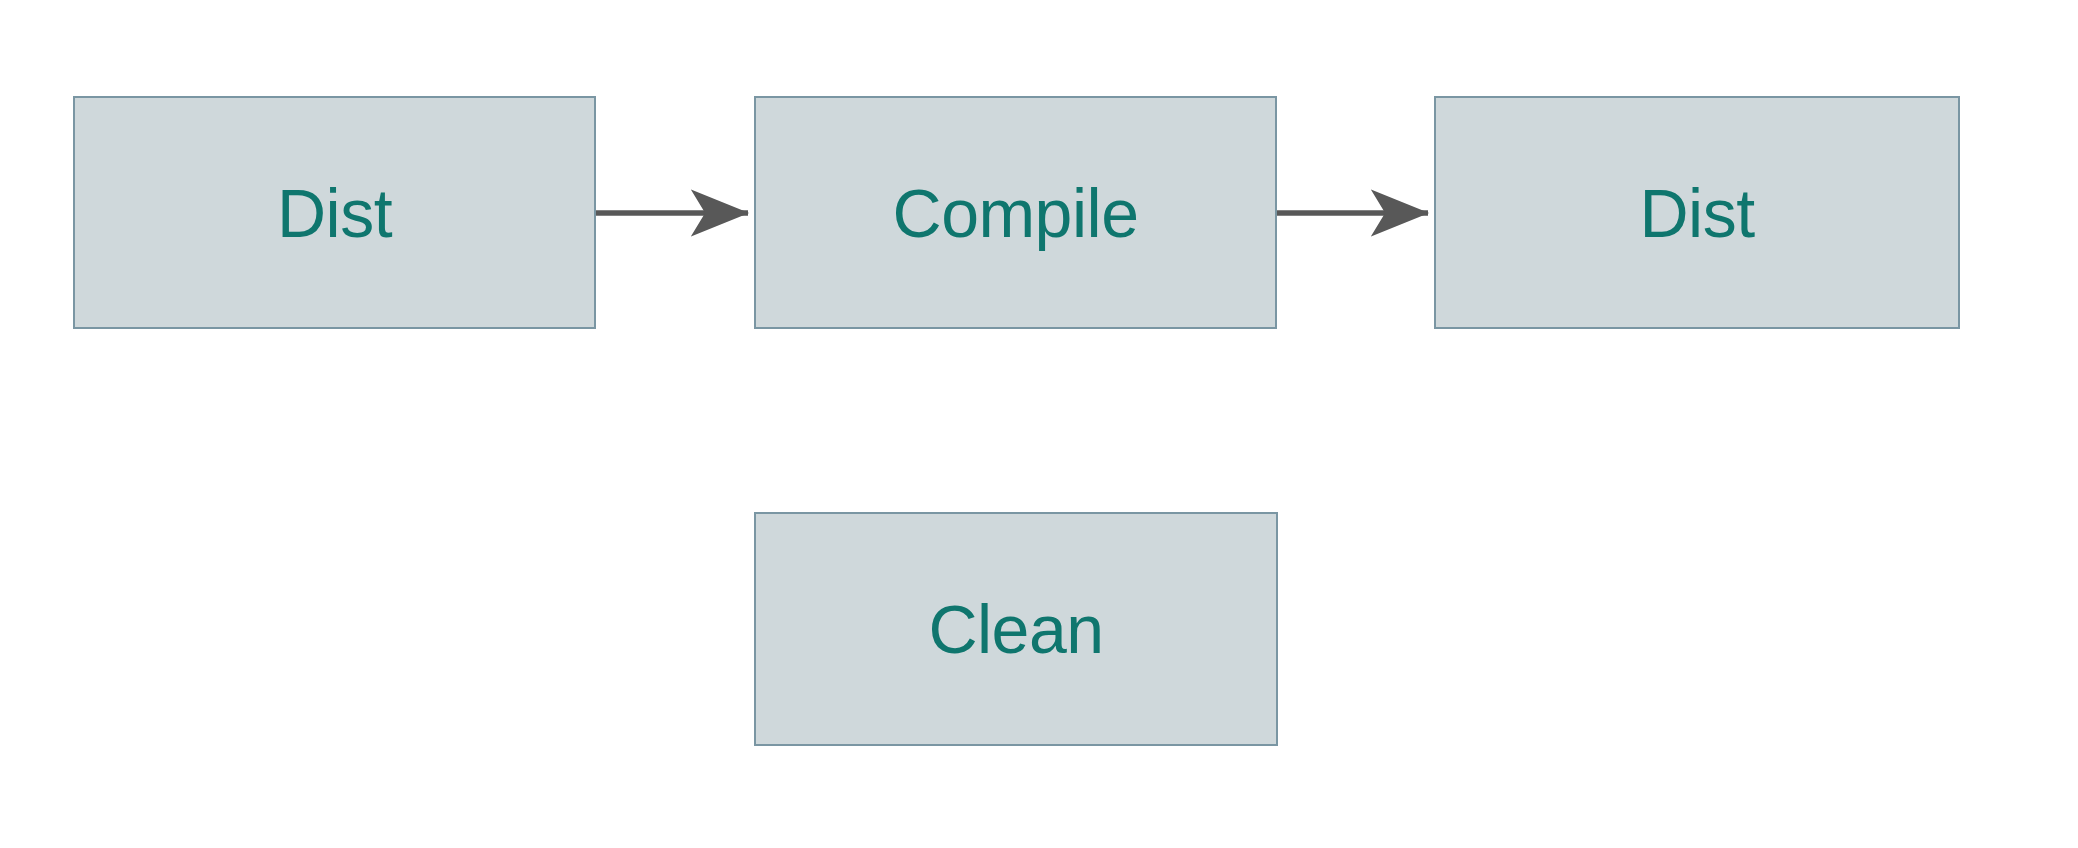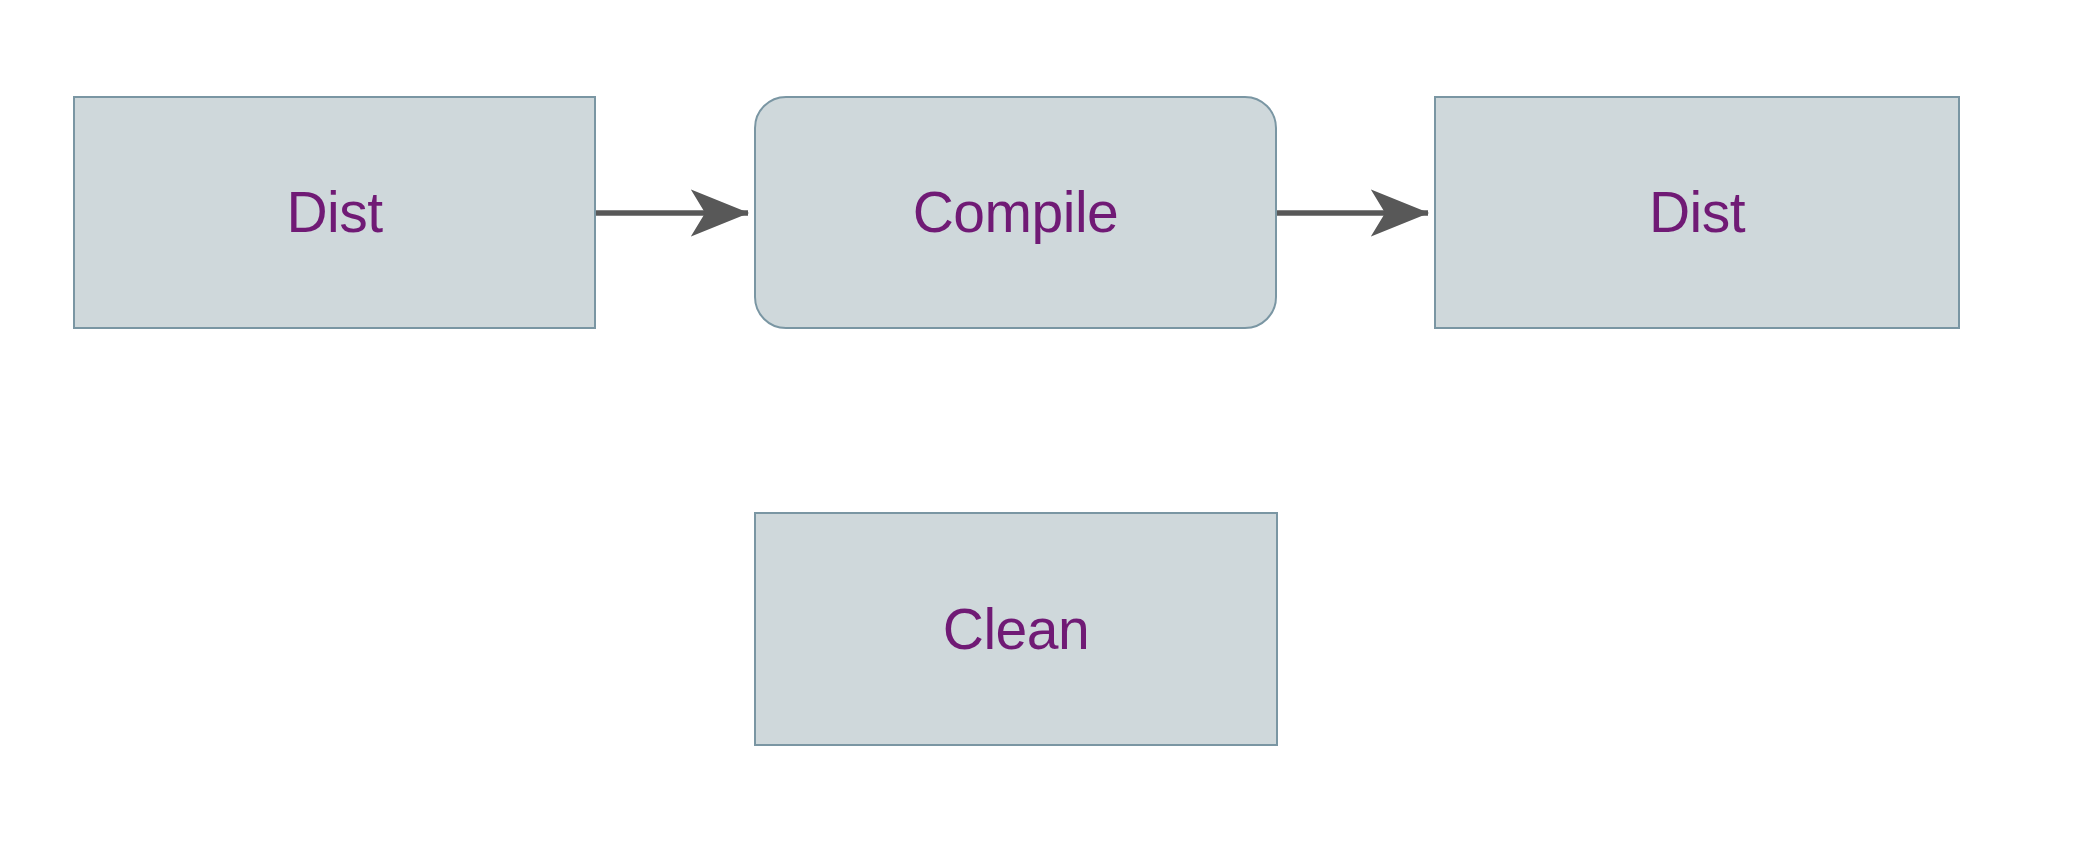--- a/index.html
+++ b/index.html
@@ -29,31 +29,31 @@
     position: absolute;
     box-sizing: border-box;
     background: #cfd8db;
     border: 2px solid #7a96a3;
     display: flex;
     align-items: center;
     justify-content: center;
   }
   .node-label {
     font-family: "Liberation Sans", sans-serif;
-    font-size: 57px;
+    font-size: 68px;
     line-height: 1;
-    color: #701a75;
+    color: #0f766e;
     font-weight: 400;
     letter-spacing: -0.5px;
     white-space: nowrap;
     user-select: none;
   }
   
   #node-dist    { left: 73px;   top: 96px;  width: 523px; height: 233px; }
-  #node-compile { left: 754px;  top: 96px;  width: 523px; height: 233px; border-radius: 32px; }
+  #node-compile { left: 754px;  top: 96px;  width: 523px; height: 233px; }
   #node-init    { left: 1434px; top: 96px;  width: 526px; height: 233px; }
   #node-clean   { left: 754px;  top: 512px; width: 524px; height: 234px; }
 </style>
 </head>
 <body>
 
 <div id="canvas">
 
   <svg id="svg-layer" viewBox="0 0 2078 848" xmlns="http://www.w3.org/2000/svg">
     <defs>

